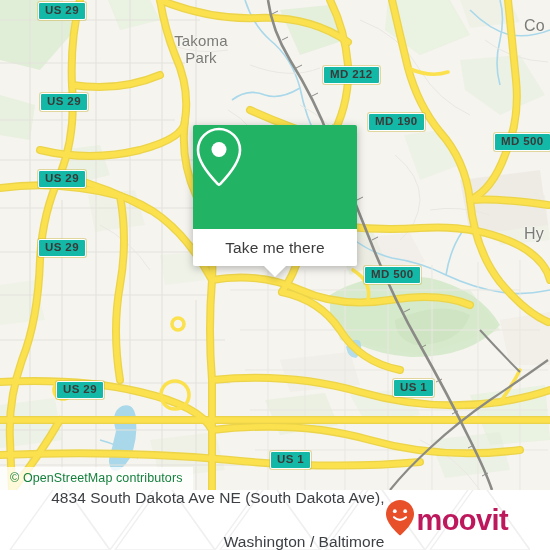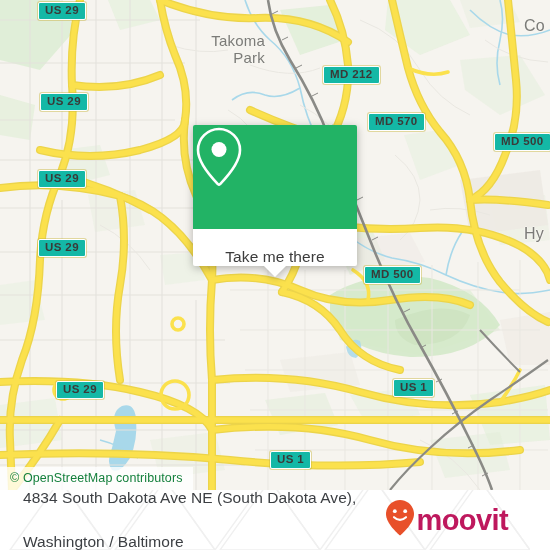--- a/index.html
+++ b/index.html
@@ -73,21 +73,21 @@
     background:#22b365;
     height:104px;
     border-radius:2px 2px 0 0;
     display:flex;align-items:center;justify-content:center;
   }
   .pin-icon{display:block;}
   .marker-body{
     background:#ffffff;
     border-radius:0 0 2px 2px;
     height:37px;
-    display:flex;align-items:flex-end;justify-content:center;
+    display:flex;align-items:center;justify-content:center;
     position:relative;
   }
   .marker-label{
     color:#3c3c3c;
     font-size:15.5px;
     letter-spacing:.1px;
   }
   .marker-tail{
     position:absolute;left:50%;bottom:-11px;
     transform:translateX(-50%);
@@ -95,20 +95,21 @@
     border-left:11px solid transparent;
     border-right:11px solid transparent;
     border-top:11px solid #ffffff;
   }
 
   
   .footer{
     position:absolute;left:0;top:490px;width:530px;height:60px;
     background:#ffffff;
     overflow:hidden;
+    text-align:right;
   }
   .footer-watermark{position:absolute;left:0;top:0;opacity:1;}
   .footer-inner{
     position:relative;
     display:flex;align-items:center;
     height:60px;
     padding:0 14px 0 23px;
     box-sizing:border-box;
   }
   .footer-address{
@@ -319,32 +320,32 @@
         </g>
       </g>
 
       <g>
         <path d="M548 360 Q520 380 490 400 Q458 422 430 448 Q406 470 390 490" stroke="#8a8a86" stroke-width="2.2" fill="none"></path>
         <path d="M480 330 Q500 352 520 372" stroke="#8a8a86" stroke-width="2" fill="none"></path>
       </g>
 
     </svg>
 
-    <div class="place-label" style="left:153px;top:32px;width:112px;text-align:right;">Takoma
+    <div class="place-label" style="left:145px;top:32px;width:112px;">Takoma
 Park</div>
     <div class="place-label" style="left:524px;top:17px;width:40px;text-align:left;font-size:16px;">Co</div>
     <div class="place-label" style="left:524px;top:225px;width:40px;text-align:left;font-size:16px;">Hy</div>
 
     <div class="shield" style="left:38px;top:2px;">US 29</div>
     <div class="shield" style="left:40px;top:93px;">US 29</div>
     <div class="shield" style="left:38px;top:170px;">US 29</div>
     <div class="shield" style="left:38px;top:239px;">US 29</div>
     <div class="shield" style="left:56px;top:381px;">US 29</div>
     <div class="shield" style="left:323px;top:42px;margin-top:24px;">MD 212</div>
-    <div class="shield" style="left:368px;top:113px;">MD 570</div>
+    <div class="shield" style="left:368px;top:113px;">MD 190</div>
     <div class="shield" style="left:494px;top:133px;">MD 500</div>
     <div class="shield" style="left:364px;top:266px;">MD 500</div>
     <div class="shield" style="left:393px;top:379px;">US 1</div>
     <div class="shield" style="left:270px;top:451px;">US 1</div>
 
     <div class="marker-card">
       <div class="marker-head">
         <span class="pin-icon">
           <svg width="52" height="64" viewBox="0 0 52 64" fill="none">
             <path d="M26 4 C14.4 4 5 13.4 5 25 C5 38.5 20.2 54.2 25 59.2 C25.6 59.8 26.4 59.8 27 59.2 C31.8 54.2 47 38.5 47 25 C47 13.4 37.6 4 26 4 Z" stroke="#ffffff" stroke-width="2.6" fill="none"></path>

